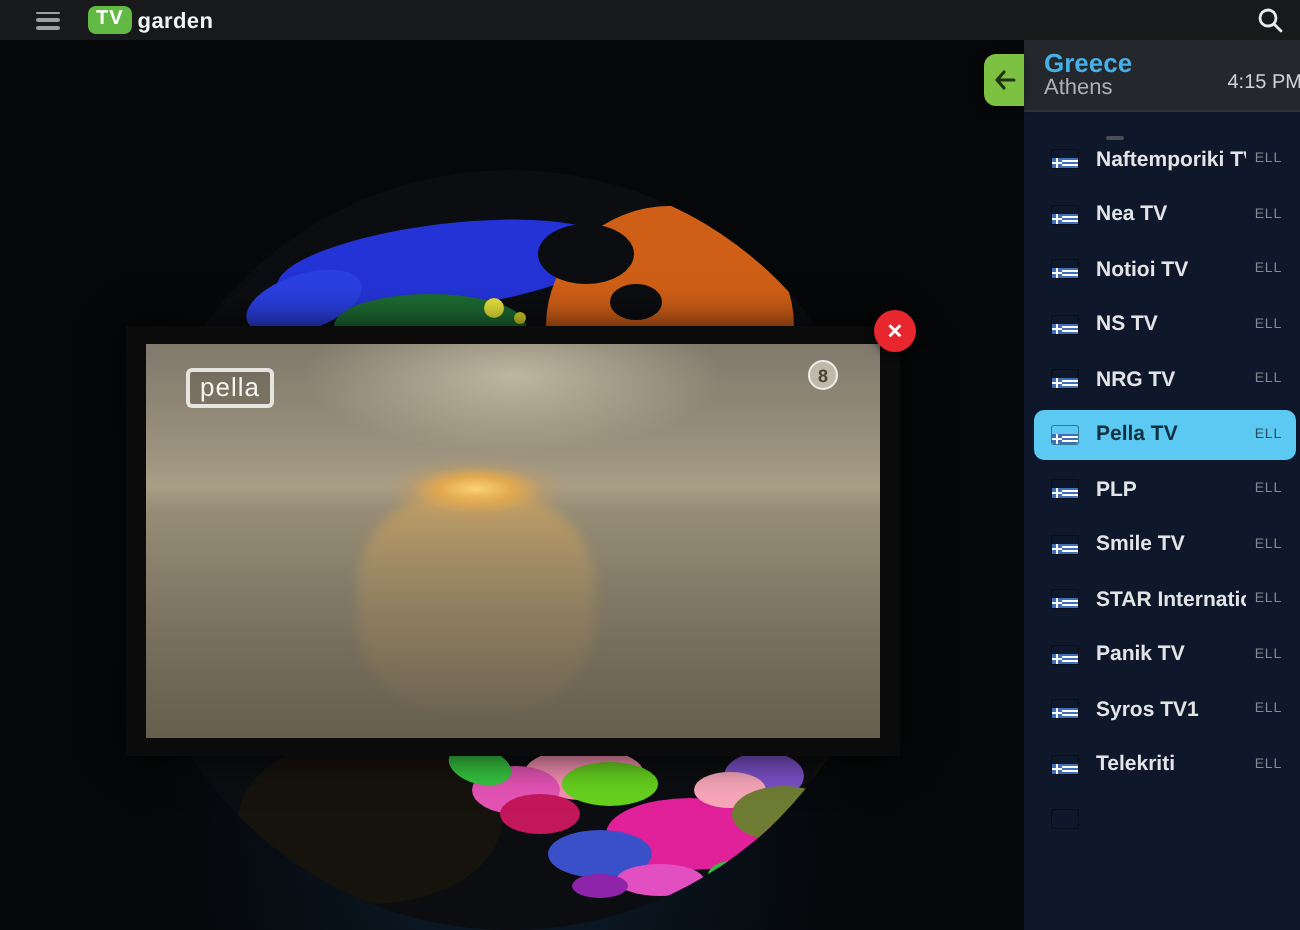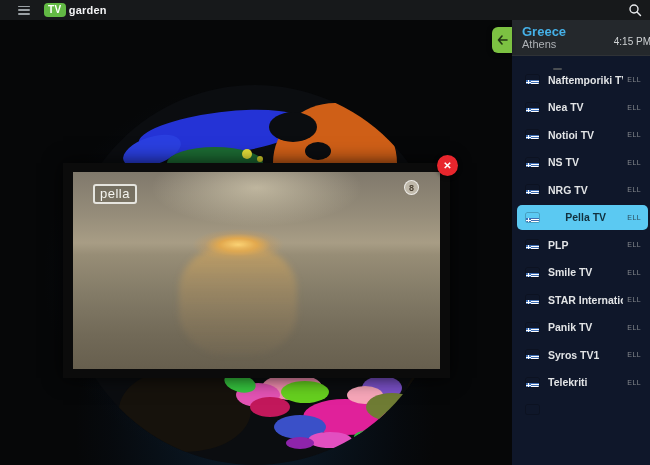--- a/index.html
+++ b/index.html
@@ -6,21 +6,21 @@
   html,body { width:650px; height:465px; background:#060708; overflow:hidden;
               font-family:"Liberation Sans", sans-serif; }
   .screen { position:relative; width:650px; height:465px; background:#060708; overflow:hidden; }
 
   
   .topbar { position:absolute; left:0; top:0; width:650px; height:20px; background:#17191b;
             display:flex; align-items:center; z-index:30; }
   .menu-icon { width:12px; height:9px; margin-left:18px; display:flex; flex-direction:column;
                justify-content:space-between; cursor:pointer; }
   .menu-icon span { display:block; height:1.5px; background:#9aa0a4; border-radius:1px; }
-  .brand { display:flex; align-items:center; margin-left:14px; cursor:pointer; }
+  .brand { display:flex; align-items:flex-end; margin-left:14px; cursor:pointer; }
   .tv-badge { background:#62b944; color:#ffffff; font-weight:bold; font-size:10px;
               padding:1px 4px 2px; border-radius:4px; letter-spacing:0.5px; }
   .garden { color:#f2f3f4; font-weight:bold; font-size:11px; margin-left:3px; letter-spacing:0.2px; }
   .search-btn { position:absolute; right:8px; top:3px; width:14px; height:14px; cursor:pointer; }
 
   
   .globe-glow { position:absolute; left:-25px; top:30px; width:560px; height:500px; z-index:1;
     background:
       radial-gradient(circle 240px at 280px 400px, rgba(25,80,130,0.30), rgba(10,30,55,0.12) 60%, transparent 75%),
       radial-gradient(circle 260px at 255px 245px, rgba(40,80,135,0.22), rgba(15,35,65,0.10) 55%, transparent 72%); }
@@ -64,21 +64,21 @@
                   padding:11px 2px 0 5px; display:flex; flex-direction:column; gap:2.5px; }
   .row { position:relative; flex:0 0 25px; height:25px; border-radius:5px; display:flex;
          align-items:center; padding:0 7px 0 9px; cursor:pointer; }
   .row .flag { flex:0 0 13px; width:13px; height:9px; margin-right:9px; border-radius:1px;
                overflow:hidden; box-shadow:0 0 0 0.5px rgba(0,0,0,0.4); }
   .row .name { color:#e2e4e6; font-size:10.5px; font-weight:bold; white-space:nowrap;
                overflow:hidden; flex:1 1 auto; }
   .row .lang { color:#85898d; font-size:7px; letter-spacing:0.4px; margin-left:4px; }
   .row.hover { background:#393d41; }
   .row.selected { background:#5bc9f2; }
-  .row.selected .name { color:#12303e;text-align:center; }
+  .row.selected .name { color:#12303e; }
   .row.selected .lang { color:#2b4c5a; }
   .row.partial .name, .row.partial .lang { visibility:hidden; }
 
   
   .back-tab { position:absolute; left:492px; top:27px; width:20px; height:26px; background:#7cc142;
               border-radius:6px 0 0 6px; display:flex; align-items:center; justify-content:center;
               cursor:pointer; z-index:25; box-shadow:-1px 1px 4px rgba(0,0,0,0.5); }
 </style>
 </head>
 <body>

